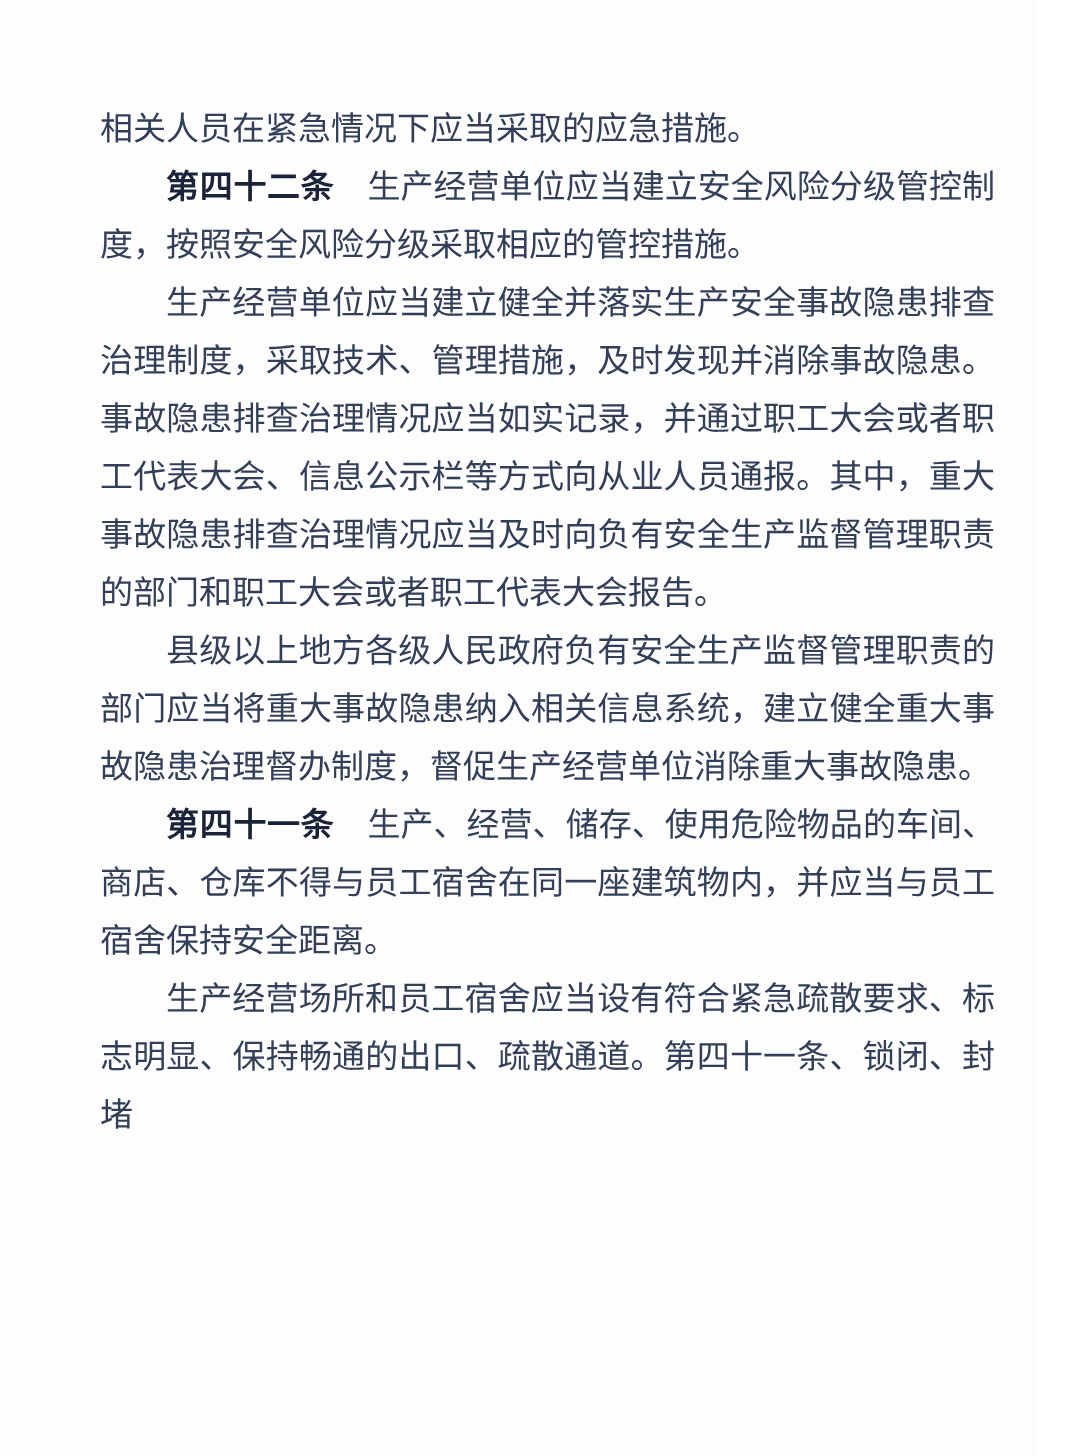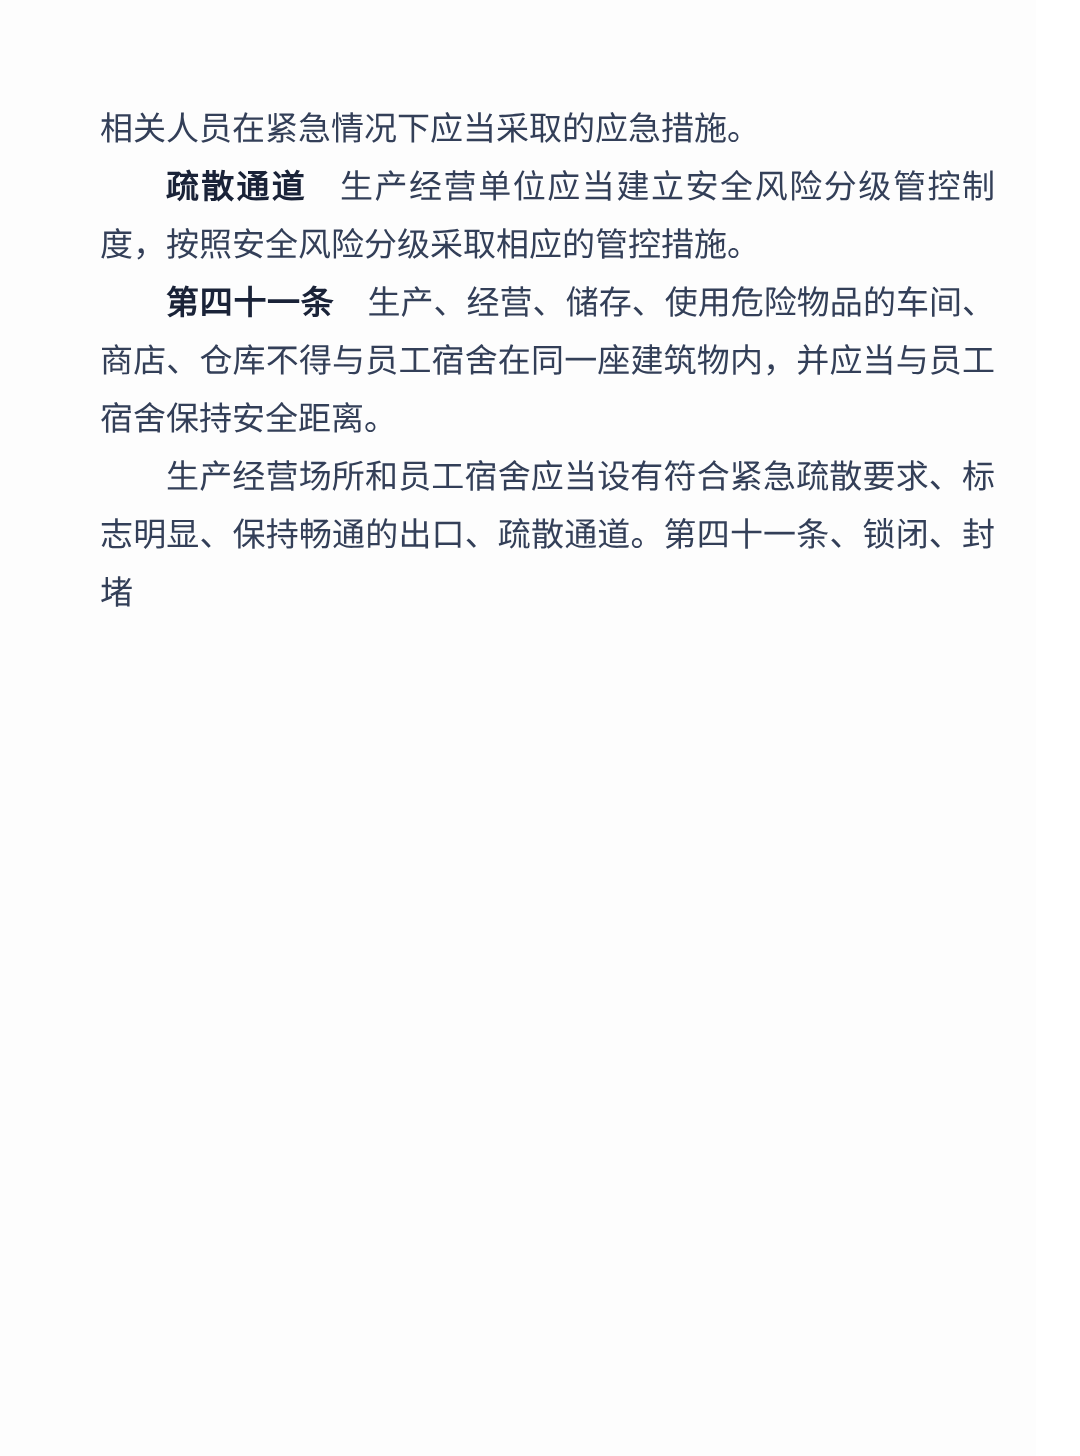--- a/index.html
+++ b/index.html
@@ -41,17 +41,19 @@
     margin-right: 1em;
     letter-spacing: 0.02em;
   }
 </style>
 </head>
 <body>
 
 <div class="page">
   <div class="text-block">
       <p class="para continuation"><span>相关人员在紧急情况下应当采取的应急措施。</span></p>
-      <p class="para"><b class="article-label">疏散通道</b><span>生产经营单位应当建立安全风险分级管控制度，按照安全风险分级采取相应的管控措施。</span></p>
+      <p class="para"><b class="article-label">第四十二条</b><span>生产经营单位应当建立安全风险分级管控制度，按照安全风险分级采取相应的管控措施。</span></p>
+      <p class="para"><span>生产经营单位应当建立健全并落实生产安全事故隐患排查治理制度，采取技术、管理措施，及时发现并消除事故隐患。事故隐患排查治理情况应当如实记录，并通过职工大会或者职工代表大会、信息公示栏等方式向从业人员通报。其中，重大事故隐患排查治理情况应当及时向负有安全生产监督管理职责的部门和职工大会或者职工代表大会报告。</span></p>
+      <p class="para"><span>县级以上地方各级人民政府负有安全生产监督管理职责的部门应当将重大事故隐患纳入相关信息系统，建立健全重大事故隐患治理督办制度，督促生产经营单位消除重大事故隐患。</span></p>
       <p class="para"><b class="article-label">第四十一条</b><span>生产、经营、储存、使用危险物品的车间、商店、仓库不得与员工宿舍在同一座建筑物内，并应当与员工宿舍保持安全距离。</span></p>
       <p class="para"><span>生产经营场所和员工宿舍应当设有符合紧急疏散要求、标志明显、保持畅通的出口、疏散通道。第四十一条、锁闭、封堵</span></p>
     </div>
 </div>
 
 </body></html>

